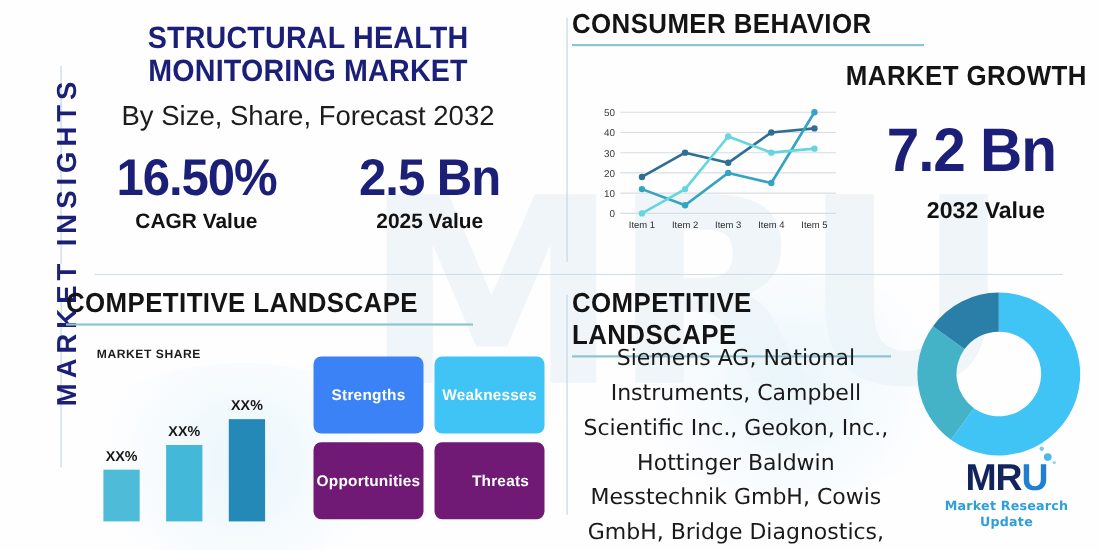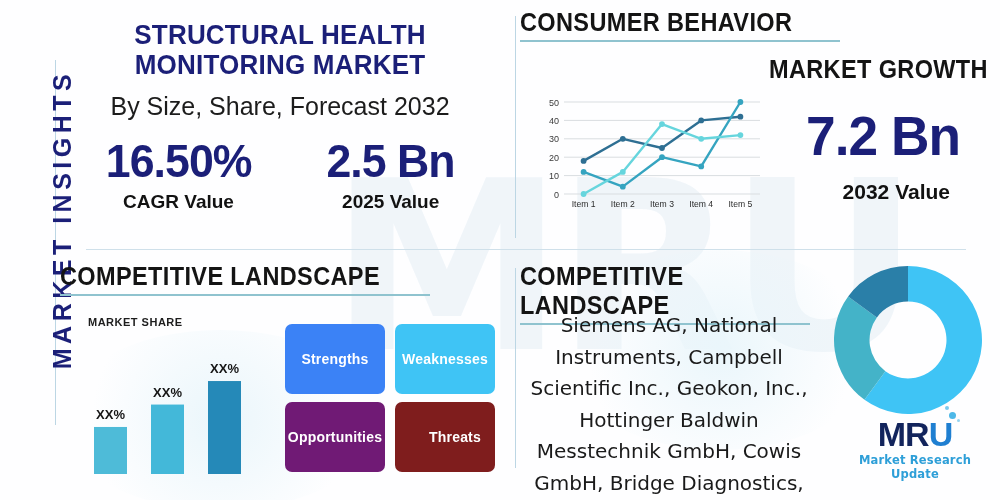--- a/index.html
+++ b/index.html
@@ -228,21 +228,21 @@
     <div class="swot">
       <div class="swot-box" style="background: #3b82f6;">
           <span>Strengths</span>
         </div>
       <div class="swot-box" style="background: rgb(63, 196, 245);">
           <span>Weaknesses</span>
         </div>
       <div class="swot-box" style="background: #701a75;">
           <span>Opportunities</span>
         </div>
-      <div class="swot-box" style="background: #7f1d1d; padding-left: 20px;">
+      <div class="swot-box" style="background: #701a75; padding-left: 20px;">
           <span>Threats</span>
         </div>
     </div>
   </div>
 
   <div class="q4">
     <div style="width:290px;">
       <div class="sec-head cond">COMPETITIVE LANDSCAPE</div>
       <div class="sec-underline"></div>
     </div>

